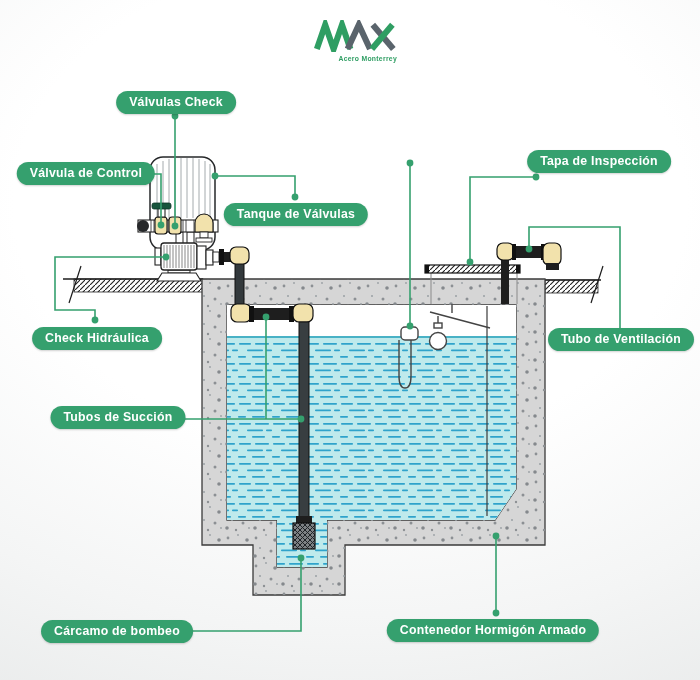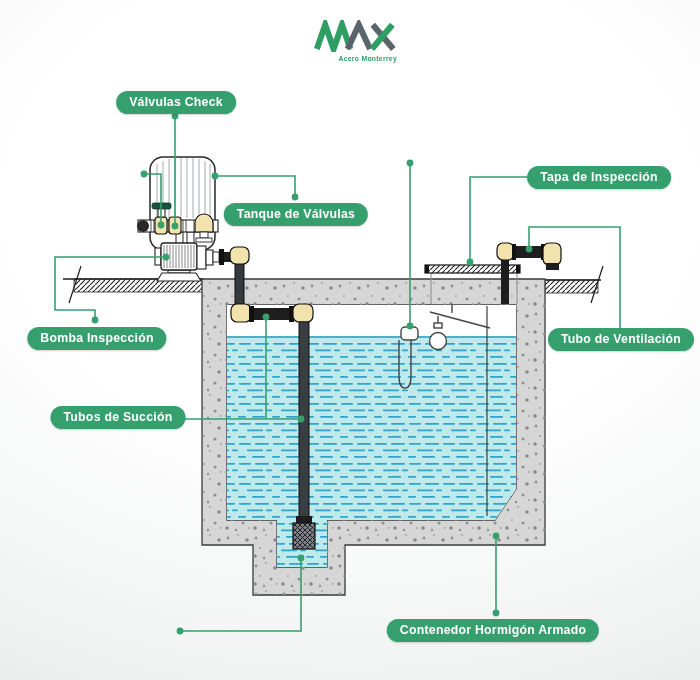--- a/index.html
+++ b/index.html
@@ -238,20 +238,22 @@
       <circle cx="529" cy="249" r="3.4"></circle>
         <circle cx="620" cy="336" r="3.4"></circle>
       <circle cx="180" cy="631" r="3.4"></circle>
         <circle cx="301" cy="558" r="3.4"></circle>
       <circle cx="496" cy="613" r="3.4"></circle>
         <circle cx="496" cy="536" r="3.4"></circle>
     </g>
   </svg>
 
   <div class="label" style="left:176px;top:91px">Válvulas Check</div>
+  <div class="label" style="left:86px;top:162px">Válvula de Control</div>
   <div class="label" style="left:296px;top:203px">Tanque de Válvulas</div>
-  <div class="label" style="left:599px;top:166px">Tapa de Inspección</div>
-  <div class="label" style="left:97px;top:327px">Bomba Inspección</div>
+  <div class="label" style="left:599px;top:150px">Tapa de Inspección</div>
+  <div class="label" style="left:97px;top:327px">Check Hidráulica</div>
   <div class="label" style="left:621px;top:328px">Tubo de Ventilación</div>
   <div class="label" style="left:118px;top:406px">Tubos de Succión</div>
+  <div class="label" style="left:117px;top:620px">Cárcamo de bombeo</div>
   <div class="label" style="left:493px;top:619px">Contenedor Hormigón Armado</div>
 
 </div>
 
 </body></html>

